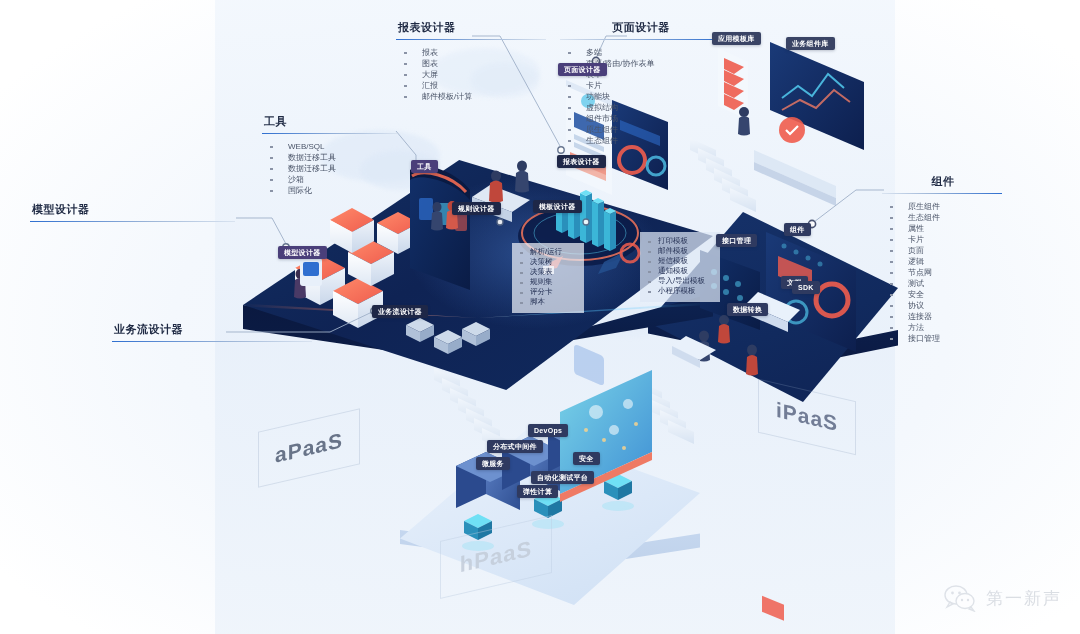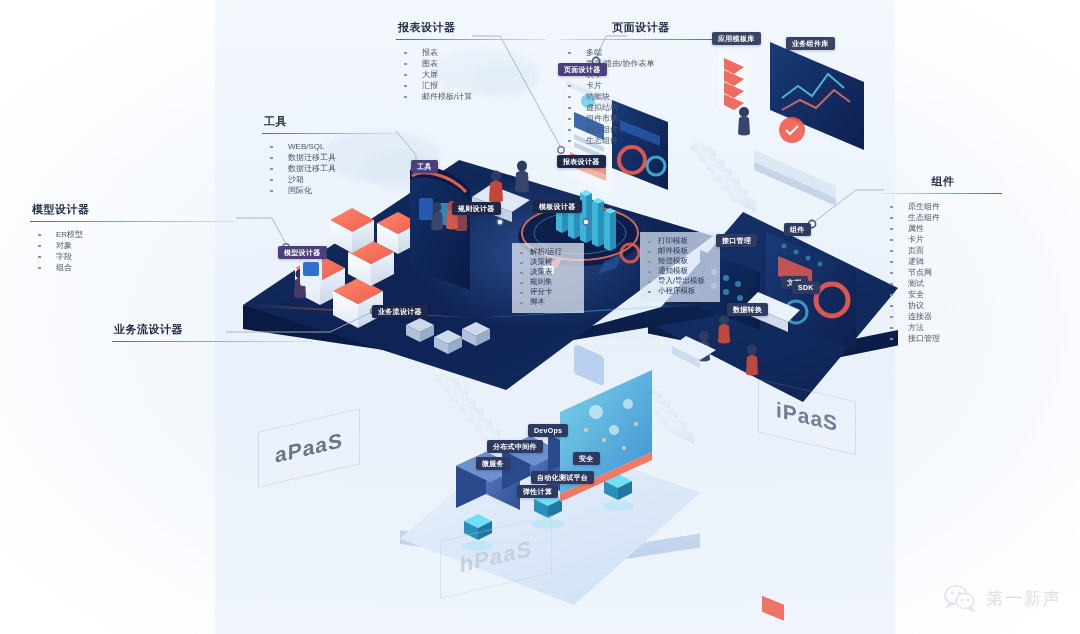--- a/index.html
+++ b/index.html
@@ -482,26 +482,20 @@
     </g>
   </svg>
 
   <div class="paas" id="apaas">aPaaS</div>
   <div class="paas" id="ipaas">iPaaS</div>
   <div class="paas" id="hpaas">hPaaS</div>
 
   <div class="callout" style="left:30px;top:202px;width:205px;">
     <div class="c-title">模型设计器</div>
     <div class="c-rule"></div>
-    <ul>
-      <li>ER模型</li>
-      <li>对象</li>
-      <li>字段</li>
-      <li>组合</li>
-    </ul>
   </div>
 
   <div class="callout" style="left:112px;top:322px;width:200px;">
     <div class="c-title">业务流设计器</div>
     <div class="c-rule"></div>
   </div>
 
   <div class="callout" style="left:262px;top:114px;width:135px;">
     <div class="c-title">工具</div>
     <div class="c-rule"></div>

